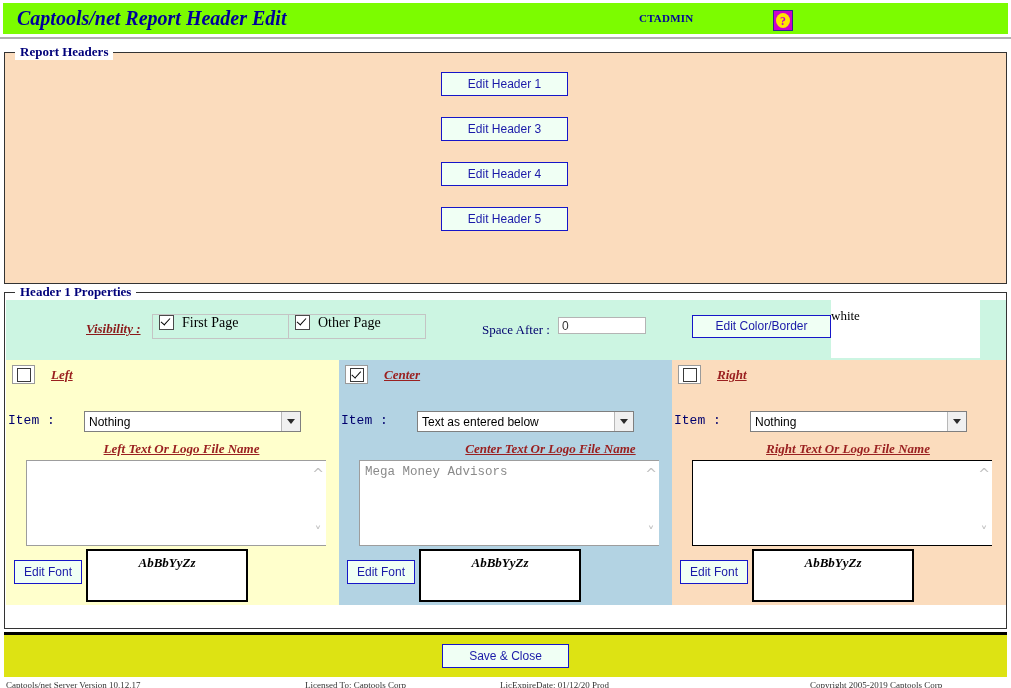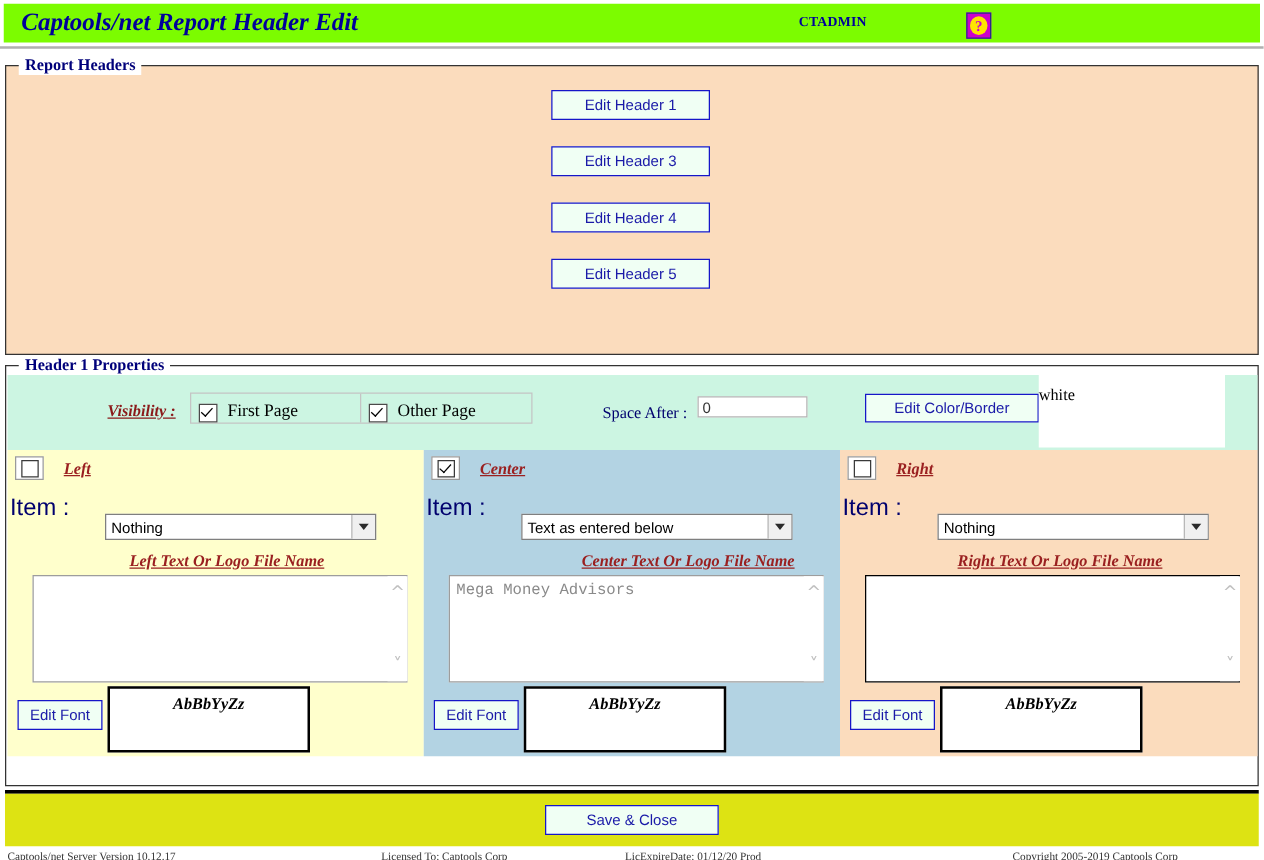--- a/index.html
+++ b/index.html
@@ -118,21 +118,21 @@
     text-decoration: underline;
   }
   .chk-group {
     position: absolute; left: 146px; top: 14px;
     width: 272px; height: 23px;
     border: 1px solid #c4c4c4;
     background: transparent;
     display: flex;
   }
   .chk-cell {
-    display: flex; align-items: flex-end;
+    display: flex; align-items: flex-start;
     width: 136px; height: 100%;
     border-right: 1px solid #c4c4c4;
     box-sizing: border-box;
   }
   .chk-cell:last-child { border-right: none; }
   .cbox {
     width: 13px; height: 13px;
     border: 1px solid #4a4a4a;
     background: #ffffff;
     margin-left: 6px; margin-right: 8px;
@@ -231,24 +231,24 @@
   }
   .panel-title {
     margin-left: 16px;
     color: #9a2020;
     font-family: "Liberation Serif", serif;
     font-style: italic; font-weight: bold;
     font-size: 13px;
     text-decoration: underline;
   }
   .item-label {
-    position: absolute; left: 2px; top: 36px;
+    position: absolute; left: 2px; top: 53px;
     color: #00006e;
-    font-family: Liberation Sans, sans-serif;
-    font-size: 19px;
+    font-family: Liberation Mono, monospace;
+    font-size: 13px;
   }
   .sel {
     position: absolute; left: 78px; top: 51px;
     width: 217px; height: 21px;
     border: 1px solid #7f7f7f;
     background: #ffffff;
     box-sizing: border-box;
     display: flex; align-items: center;
     cursor: pointer;
   }
@@ -347,21 +347,21 @@
     width: 1003px; height: 3px;
     background: #000000;
   }
   .save-bar {
     position: absolute; left: 4px; top: 635px;
     width: 1003px; height: 42px;
     background: #dde313;
     display: flex; align-items: center; justify-content: center;
   }
   .save-btn {
-    width: 139px; height: 24px;
+    width: 127px; height: 24px;
     line-height: 22px;
     font-size: 12px;
   }
 
   
   .footer {
     position: absolute; left: 0; top: 679px;
     width: 1011px; height: 9px;
     font-family: "Liberation Serif", serif;
     font-size: 9px;

